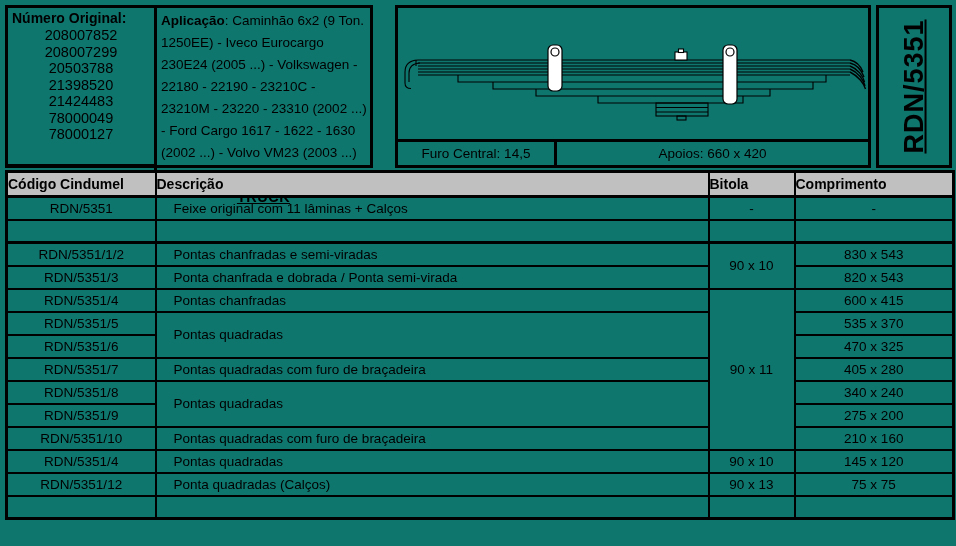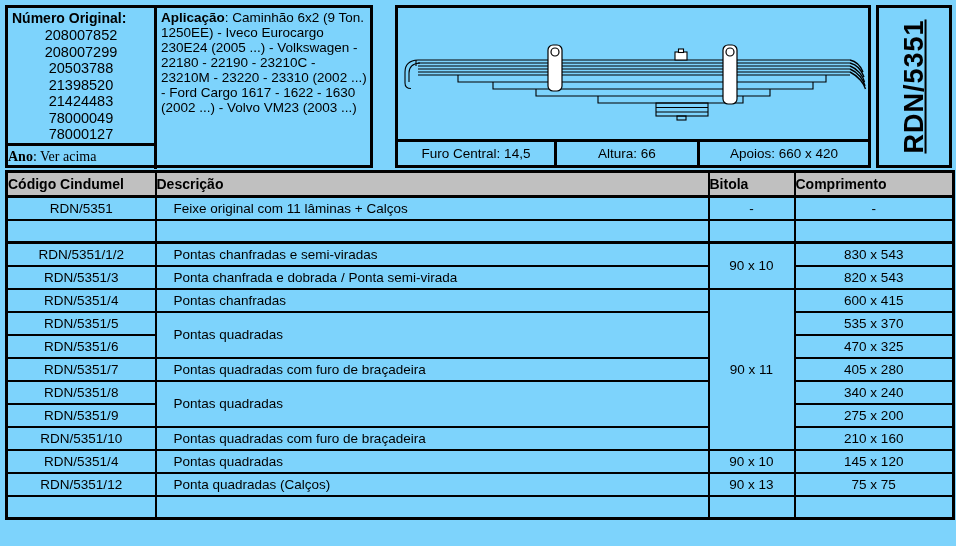--- a/index.html
+++ b/index.html
@@ -1,33 +1,33 @@
 <!DOCTYPE html>
 <html><head>
 <meta charset="utf-8">
 <style>
   * { margin:0; padding:0; box-sizing:border-box; }
   body { background:#ffffff; }
   .sheet {
     position:relative; width:956px; height:546px;
-    background:#7dd3fc; color:#000;
+    background:#0f766e; color:#000;
     font-family:"Liberation Sans", sans-serif;
     overflow:hidden;
   }
   
   .top-left-box {
     position:absolute; left:5px; top:5px; width:368px; height:163px;
     border:3px solid #000;
     display:grid; grid-template-columns:149px 1fr; grid-template-rows:1fr 26px;
   }
   .cell-numero { border-right:3px solid #000; padding:2px 4px 0 4px; }
   .numero-label { font-weight:bold; font-size:14px; line-height:17px; text-align:left; }
   .numero-list { text-align:center; }
   .numero-list div { font-size:14.5px; line-height:16.5px; }
-  .cell-aplicacao { padding:2px 3px 0 4px; font-size:13.5px; line-height:15px; }
+  .cell-aplicacao { padding:2px 3px 0 4px; font-size:13.5px; line-height:22px; }
   .cell-aplicacao .b { font-weight:bold; }
   .cell-ano {
     grid-row:2; grid-column:1; border-top:3px solid #000; border-right:3px solid #000;
     display:flex; align-items:center; font-size:14px;font-family:Liberation Serif, serif;
   }
   .cell-ano .b { font-weight:bold; }
   .cell-truck {
     grid-row:2; grid-column:2; border-top:3px solid #000;
     display:flex; align-items:center; justify-content:center;
     font-size:14.5px; font-weight:bold;margin-top:30px;
@@ -143,21 +143,20 @@
         <g fill="#fff" stroke="#000" stroke-width="1.2">
           <rect x="150" y="37" width="14" height="46" rx="5"></rect>
           <circle cx="157" cy="44" r="4"></circle>
           <rect x="325" y="37" width="14" height="59" rx="5"></rect>
           <circle cx="332" cy="44" r="4"></circle>
         </g>
       </svg>
     </div>
     <div class="dims-row">
       <div class="dim-furo">Furo Central: 14,5</div>
-      <div class="dim-altura">Altura: 66</div>
       <div class="dim-apoios">Apoios: 660 x 420</div>
     </div>
   </div>
 
   <div class="rdn-box">
     <span class="rdn-text">RDN/5351</span>
   </div>
 
   <table class="main-table">
     <colgroup>

